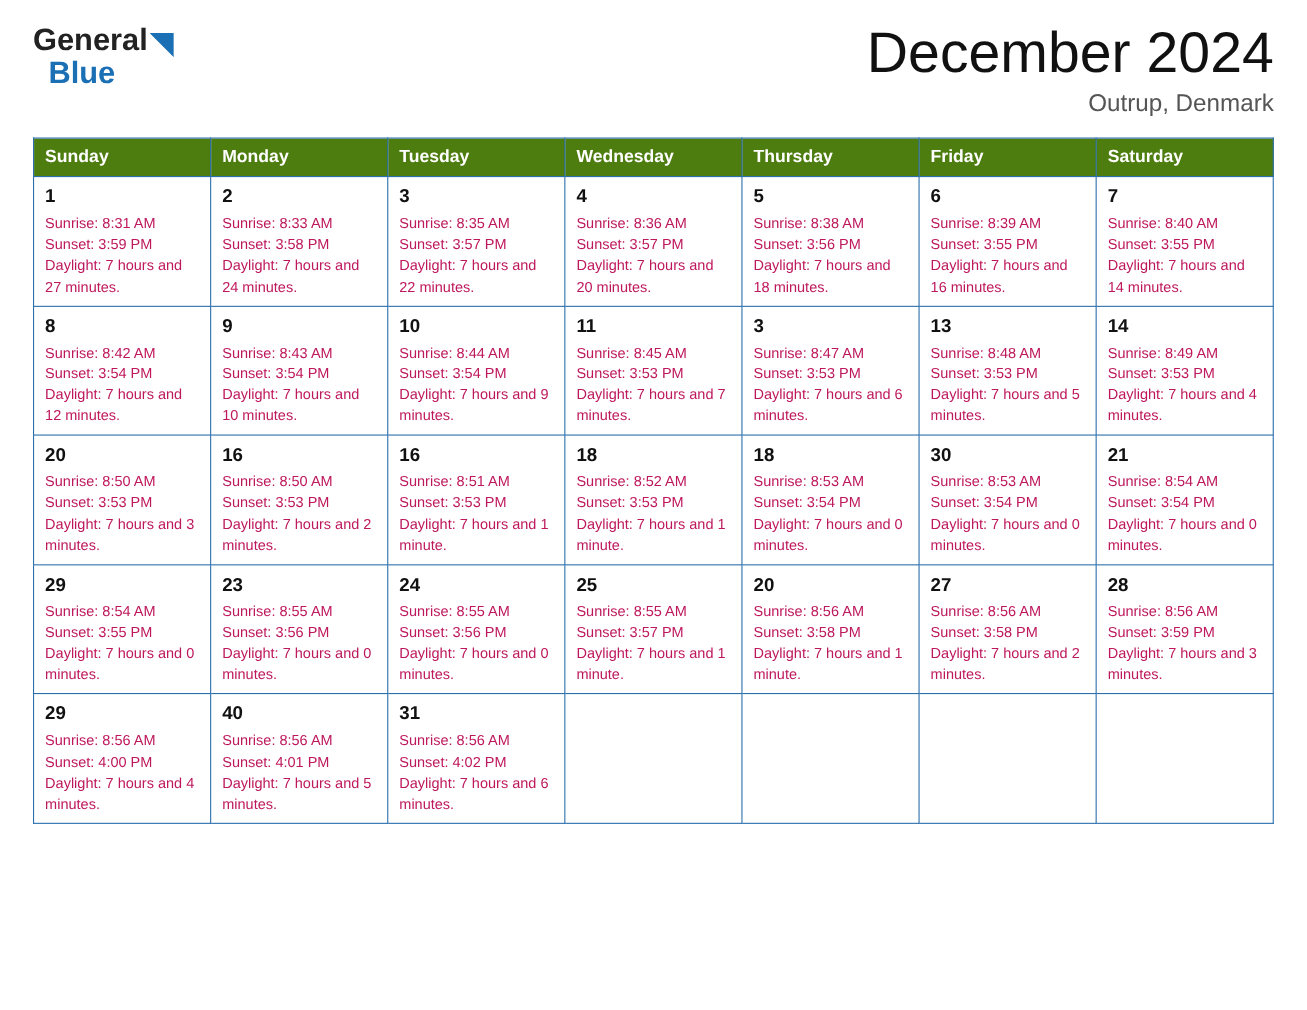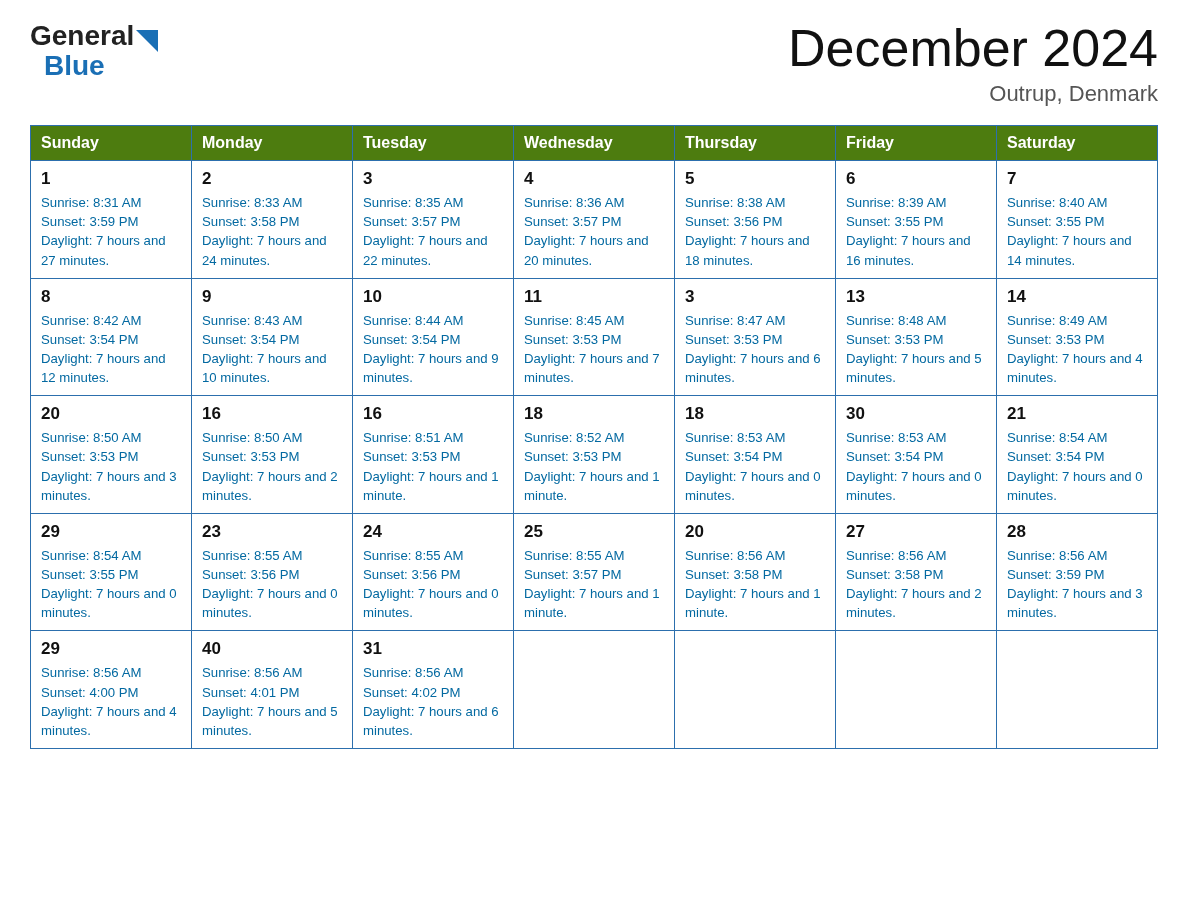--- a/index.html
+++ b/index.html
@@ -81,21 +81,21 @@
       height: 110px;
     }
     .day-number {
       font-size: 17px;
       font-weight: bold;
       color: #111;
       margin-bottom: 4px;
     }
     .day-info {
       font-size: 13.2px;
-      color: #0369a1;
+      color: #be185d;
       line-height: 1.45;
     }
     .empty-cell {
       background: #fff;
     }
     tbody tr:nth-child(odd) td {
       background: #fff;
     }
     tbody tr:nth-child(even) td {
       background: #fff;

